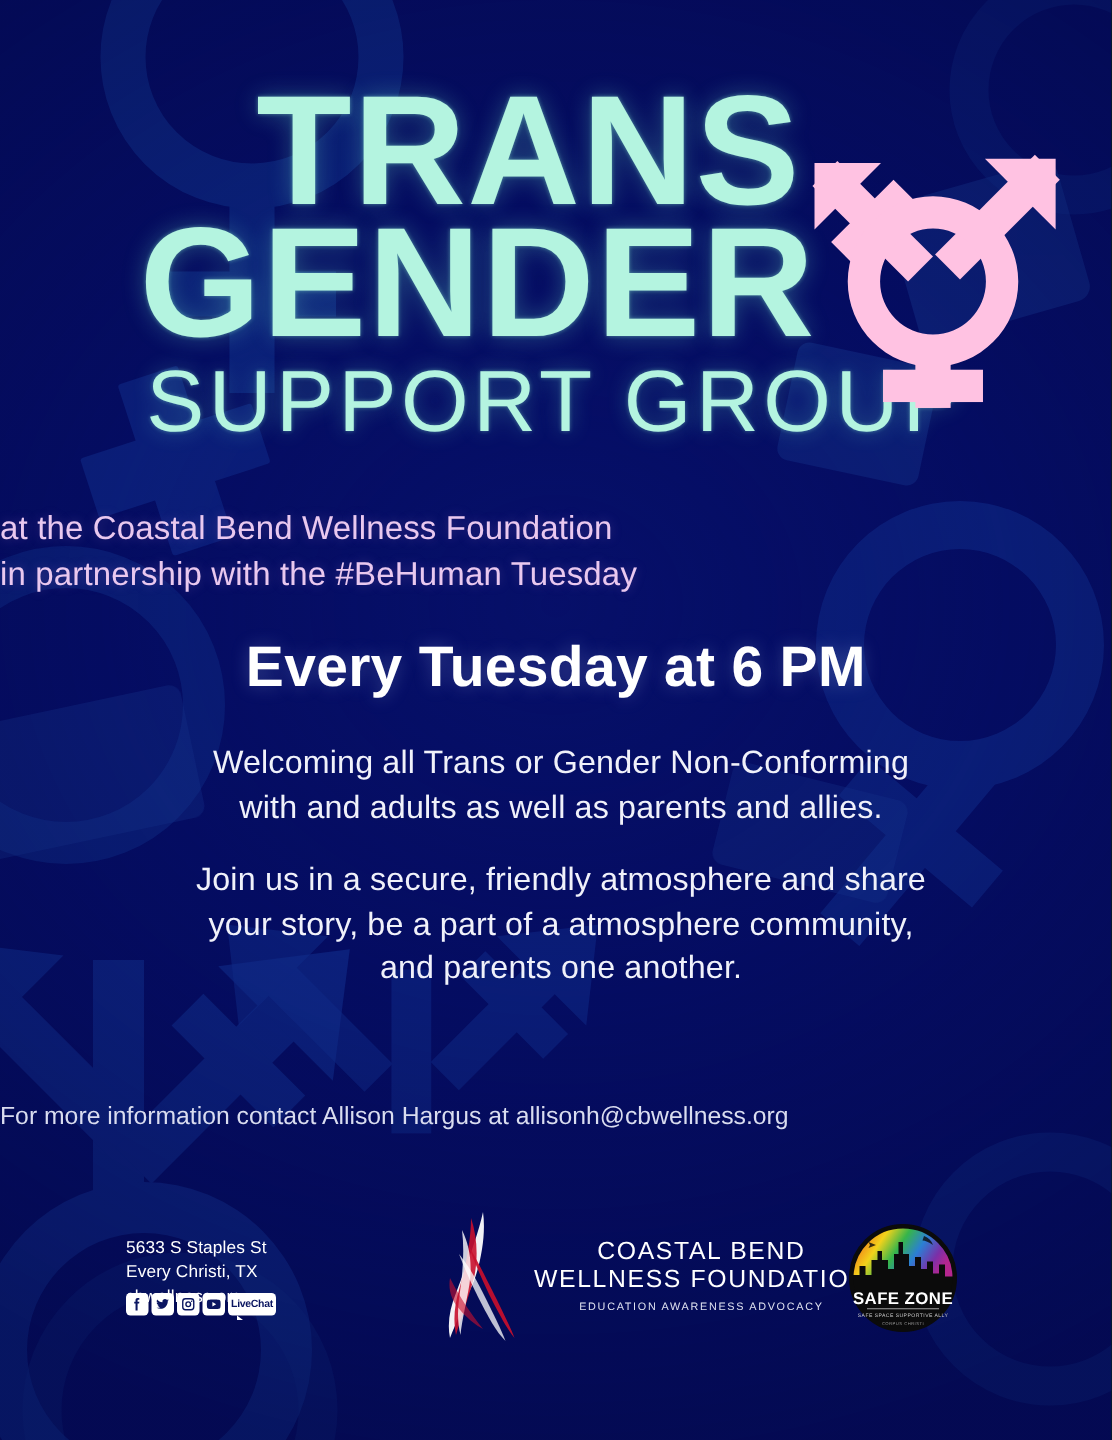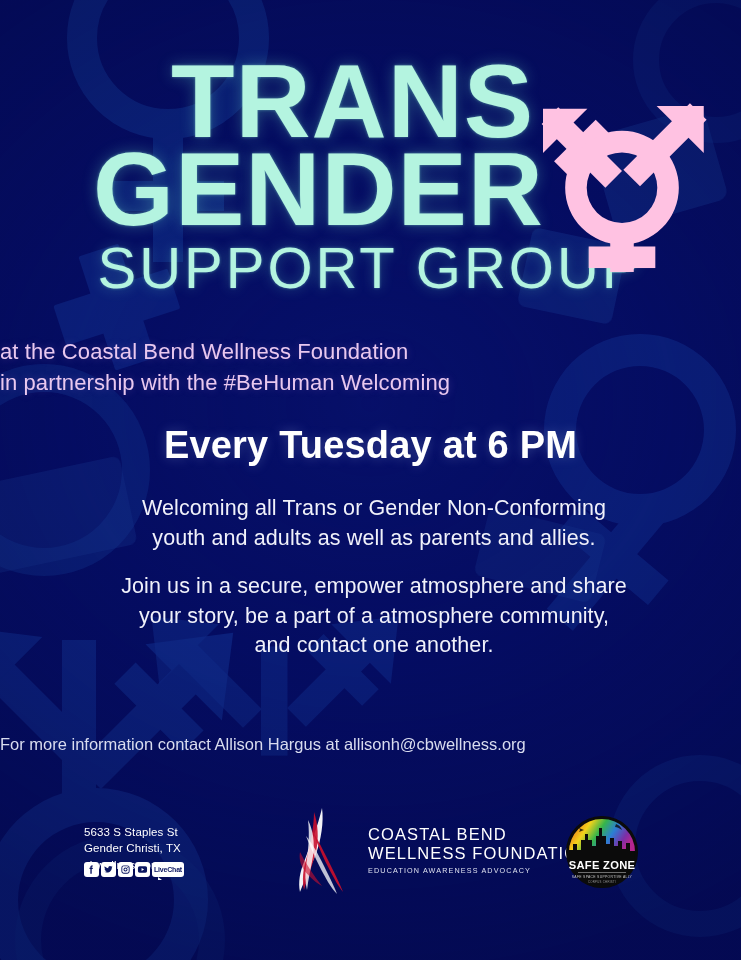--- a/index.html
+++ b/index.html
@@ -221,21 +221,21 @@
     position: absolute;
     left: 288px;
     top: 6px;
     width: 212px;
     height: 88px;
     display: flex;
     align-items: center;
   }
   .cbwf-mark { width: 60px; height: 88px; flex: 0 0 60px; }
   .cbwf-mark svg { display: block; width: 100%; height: 100%; }
-  .cbwf-text { margin-left: 20px; }
+  .cbwf-text { margin-left: 8px; text-align: center; }
   .cbwf-l1, .cbwf-l2 {
     color: #ffffff;
     font-size: 16.5px;
     font-weight: 400;
     letter-spacing: 1.1px;
     line-height: 1.16;
     white-space: nowrap;
   }
   .cbwf-tag {
     color: #dfe2f0;
@@ -374,45 +374,45 @@
                    M100 118 m-36,0 a36,36 0 1,1 72,0 a36,36 0 1,1 -72,0" fill-rule="evenodd"></path>
 
           <rect x="88" y="170" width="24" height="34"></rect>
           <rect x="66" y="178" width="68" height="22"></rect>
         </g>
       </svg>
     </div>
 
     <div class="subhead">
       <div>at the Coastal Bend Wellness Foundation</div>
-      <div>in partnership with the #BeHuman Welcoming</div>
+      <div>in partnership with the #BeHuman Tuesday</div>
     </div>
 
     <div class="when">Every Tuesday at 6 PM</div>
 
     <div class="body-p body-p-1">
       <div>Welcoming all Trans or Gender Non-Conforming</div>
-      <div>youth and adults as well as parents and allies.</div>
+      <div>with and adults as well as parents and allies.</div>
     </div>
 
     <div class="body-p body-p-2">
-      <div>Join us in a secure, empower atmosphere and share</div>
+      <div>Join us in a secure, friendly atmosphere and share</div>
       <div>your story, be a part of a atmosphere community,</div>
-      <div>and contact one another.</div>
+      <div>and parents one another.</div>
     </div>
 
     <div class="contact">
       <div>For more information contact Allison Hargus at allisonh@cbwellness.org</div>
     </div>
 
     <div class="footer">
 
       <div class="addr">
         <div>5633 S Staples St</div>
-        <div>Gender Christi, TX</div>
+        <div>Every Christi, TX</div>
         <div>cbwellness.org</div>
       </div>
 
       <div class="social-row">
         <span class="soc">
           <svg viewBox="0 0 24 24" aria-hidden="true">
               <path d="M15 3h-2.5C10.6 3 9.5 4.3 9.5 6.3V8.4H7.6V11h1.9v10h3V11h2.2l.4-2.6h-2.6V6.8c0-.7.2-1.2 1.2-1.2H15V3z"></path>
             </svg>
         </span>
         <span class="soc">

